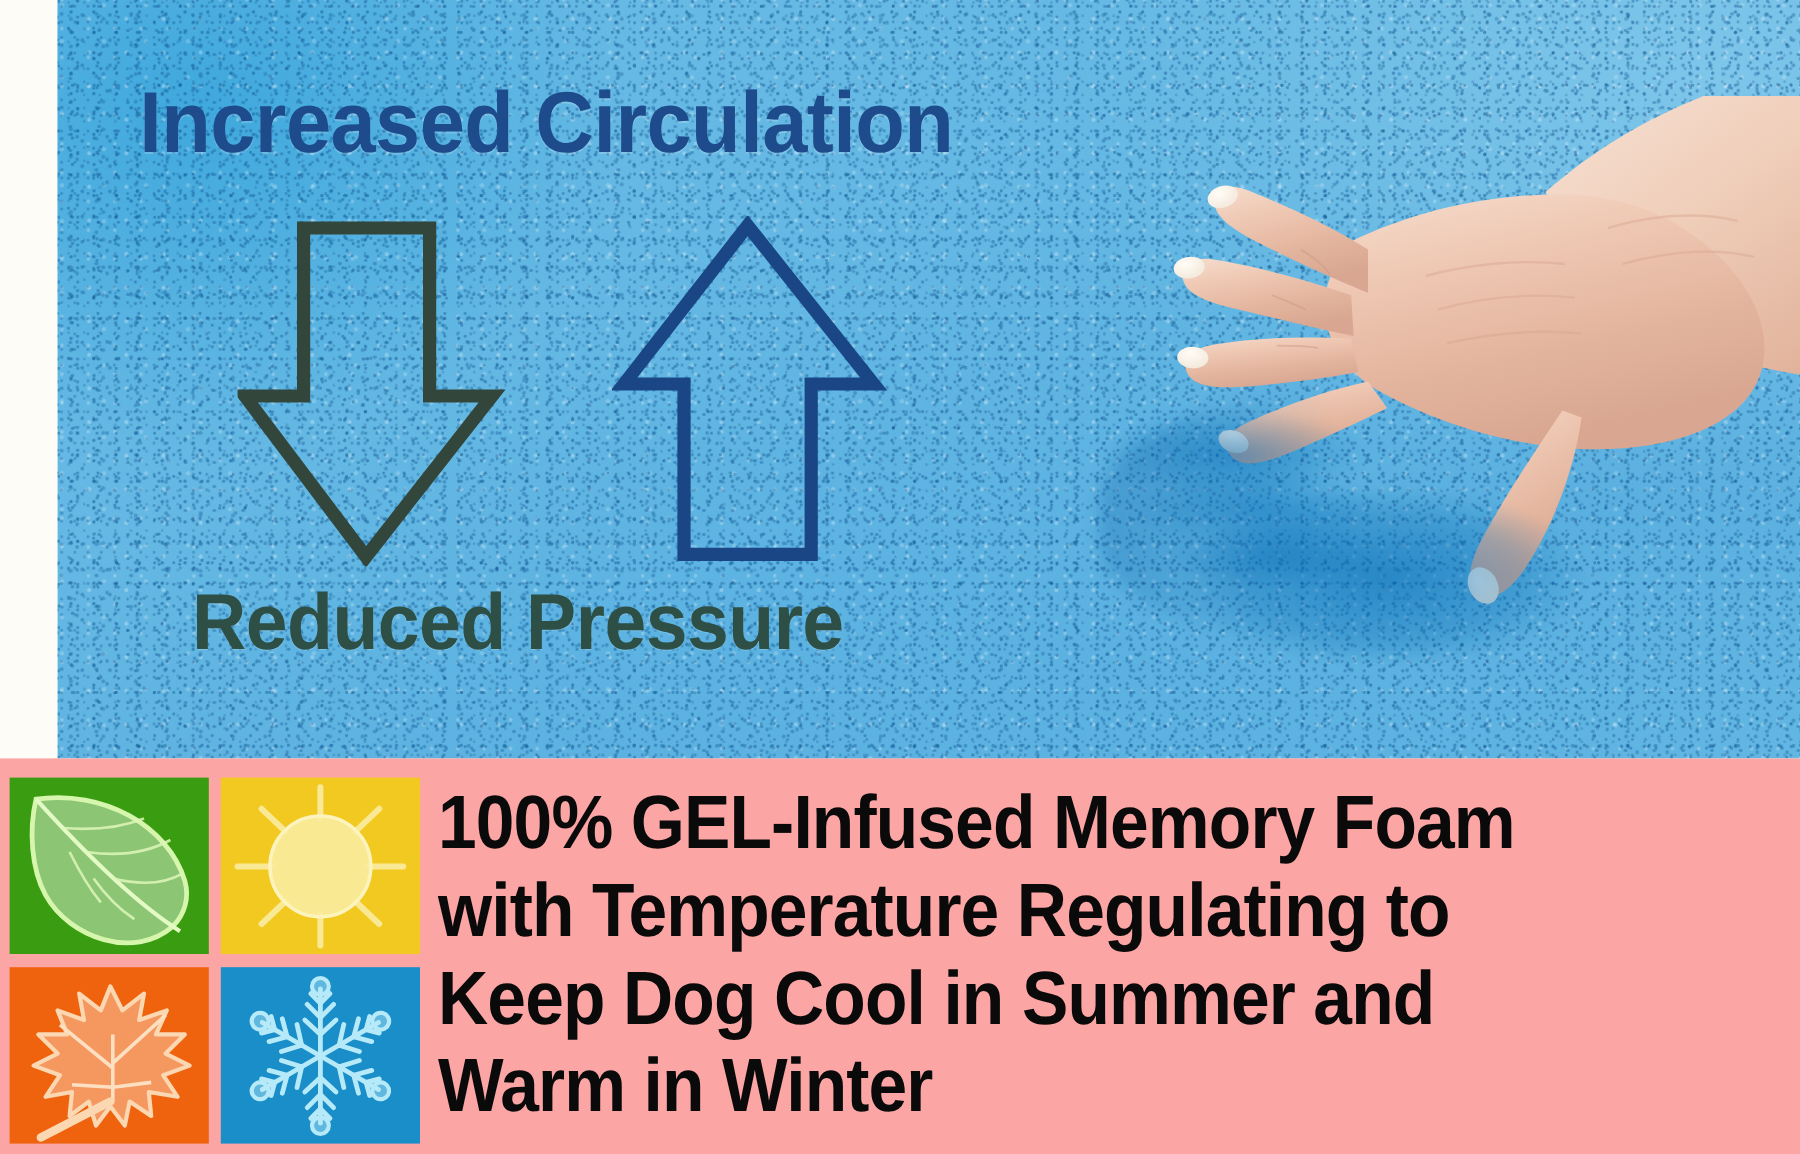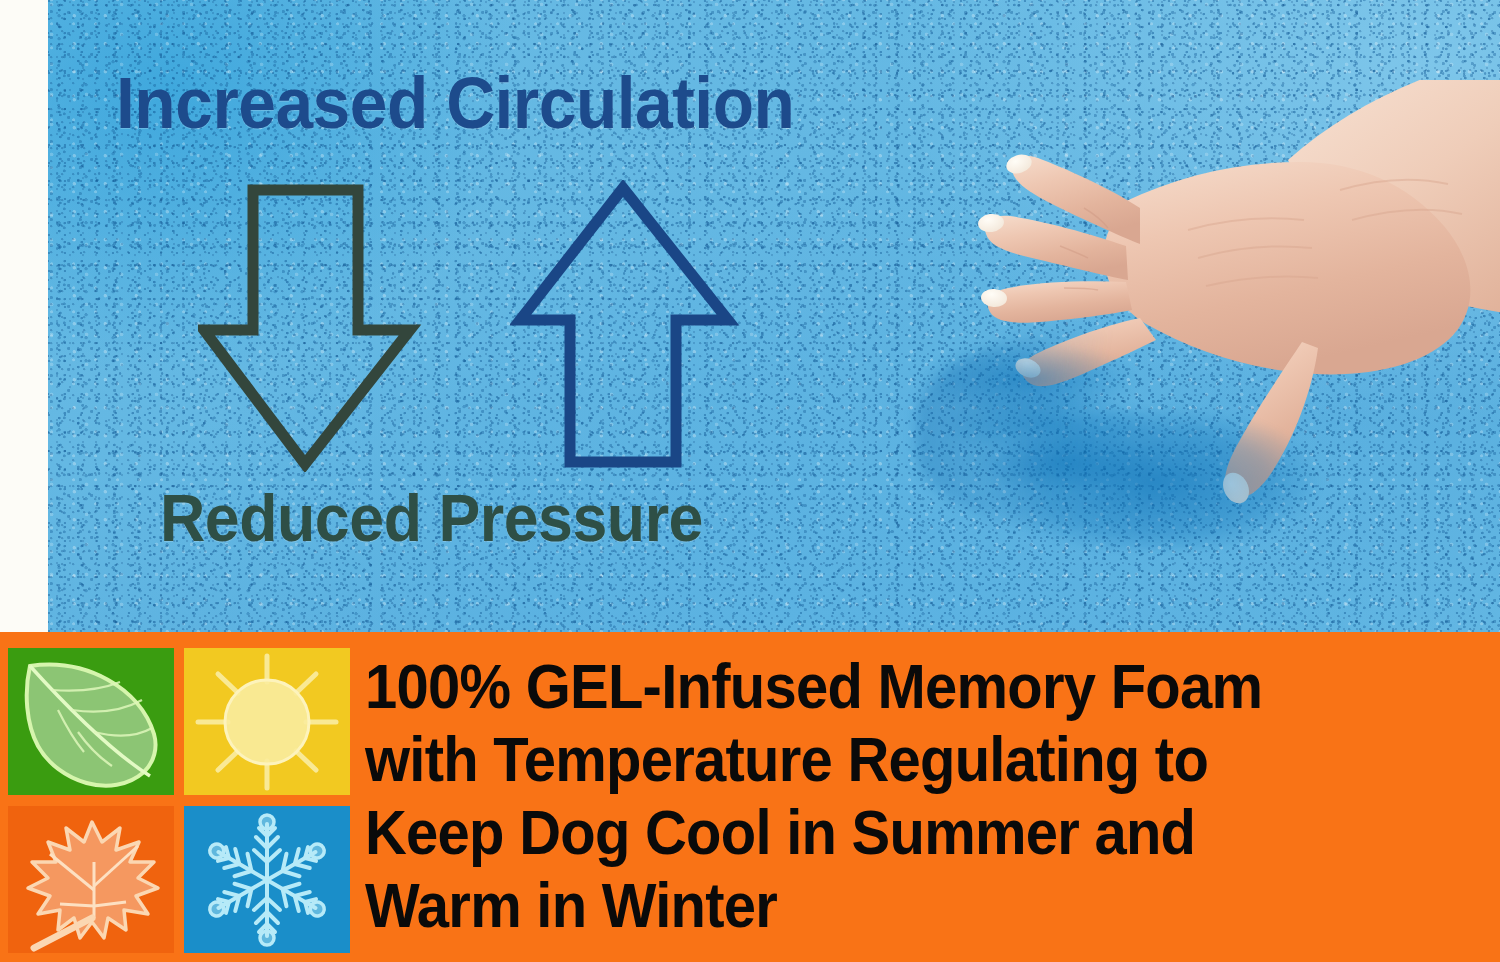--- a/index.html
+++ b/index.html
@@ -136,21 +136,21 @@
     filter: blur(6px);
   }
 
   
   .panel {
     position: absolute;
     left: 0;
     top: 632px;
     width: 1500px;
     height: 330px;
-    background: #f97316;
+    background: #fca5a5;
   }
 
   .tiles {
     position: absolute;
     left: 8px;
     top: 16px;
     width: 342px;
     height: 305px;
   }
   .tile {

